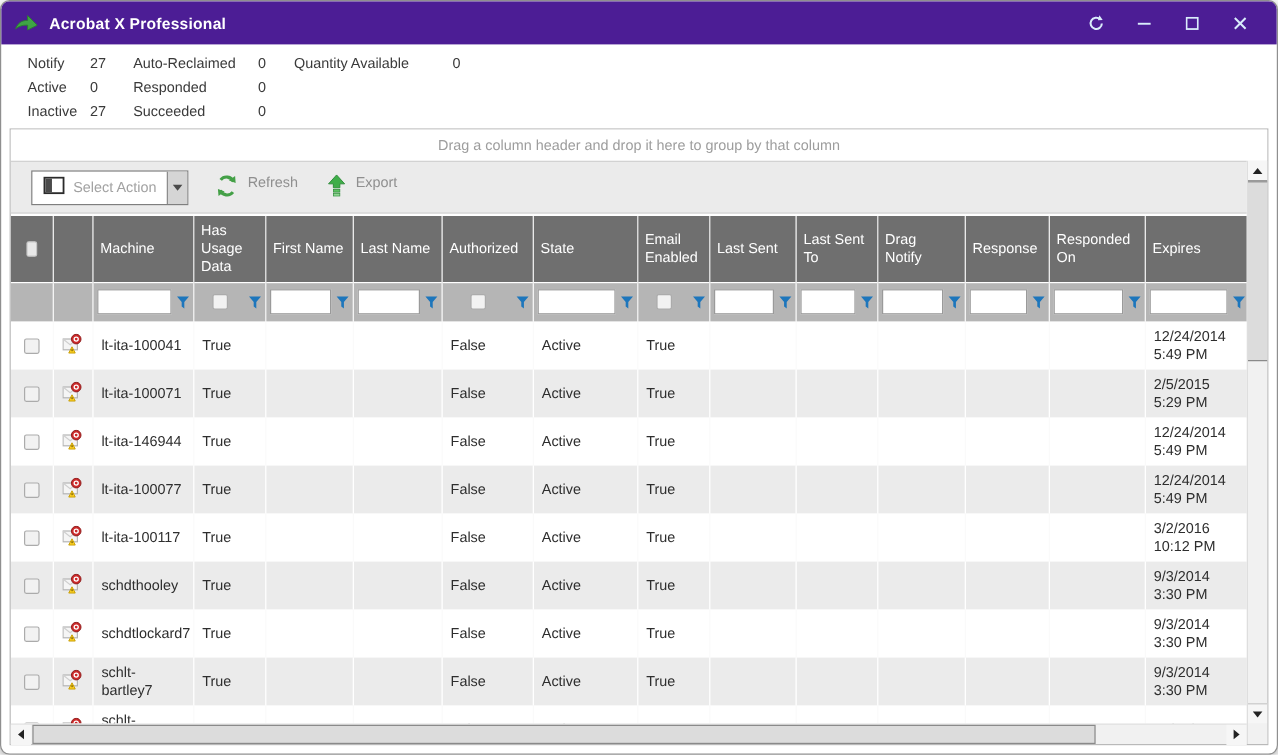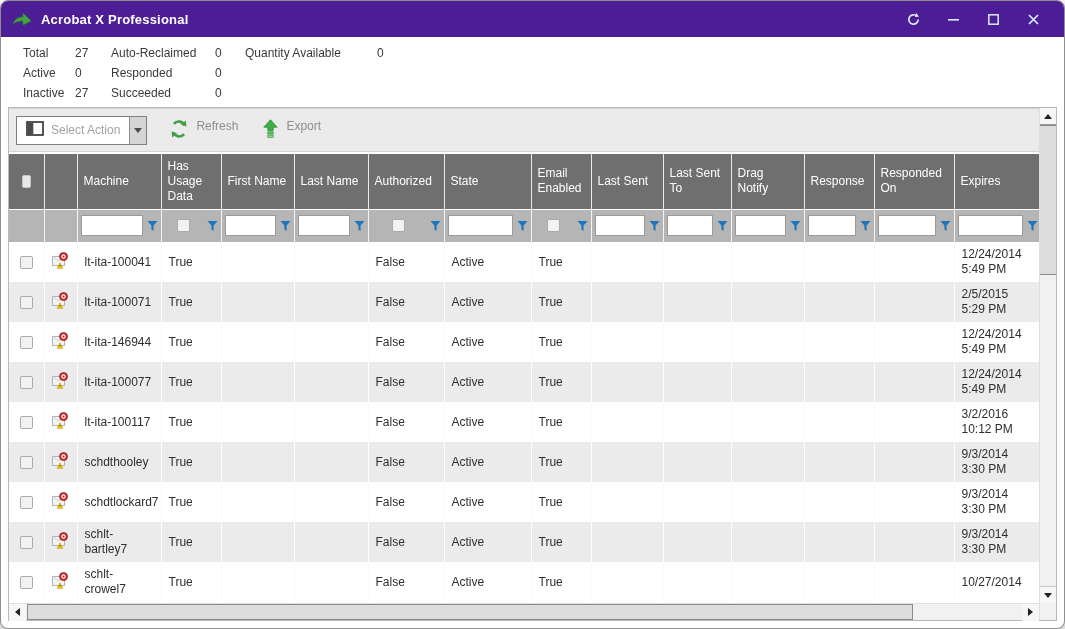--- a/index.html
+++ b/index.html
@@ -27,21 +27,21 @@
 
   
   .bodywrap { flex:1; display:flex; flex-direction:column; padding:0 7px 7px; min-height:0; }
   .grid-frame { flex:1; border:1px solid #b9b9b9; display:flex; flex-direction:column; min-height:0; background:#fff; }
   .group-bar { height:26px; flex:0 0 auto; display:flex; align-items:center; justify-content:center; font-size:12px; color:#9d9d9d; background:#fff; }
 
   .grid-body { flex:1; display:flex; min-height:0; }
   .grid-main { flex:1; display:flex; flex-direction:column; min-width:0; }
 
   
-  .toolbar { height:44px; flex:0 0 auto; background:#ebebeb; border-top:1px solid #d2d2d2; border-bottom:1px solid #d2d2d2; margin-bottom:2px; display:flex; align-items:center; padding:0 7px; }
+  .toolbar { height:44px; flex:0 0 auto; background:#ebebeb; border-top:1px solid #d2d2d2; border-bottom:1px solid #d2d2d2; margin-bottom:2px; display:flex; align-items:center; padding:0 17px; }
   .select-action { display:flex; align-items:stretch; height:29px; background:#fff; border:1px solid #7f7f7f; margin-right:22px; cursor:default; }
   .sa-main { display:flex; align-items:center; gap:7px; padding:0 9px; font-size:12px; color:#a2a2a2; }
   .sa-arrow { width:17px; background:#d5d5d5; border-left:1px solid #8d8d8d; display:flex; align-items:center; justify-content:center; }
   .tool-btn { display:flex; align-items:flex-start; gap:7px; font-size:12px; color:#8f8f8f; margin-right:24px; cursor:default; }
 
   
   .table-wrap { flex:1; overflow:hidden; min-height:0; }
   table.grid { border-collapse:collapse; table-layout:fixed; width:1032px; font-size:12px; }
   tr.hdr th { background:#6f6f6f; color:#fff; font-weight:normal; text-align:left; vertical-align:middle; padding:4px 6px; height:55px; border-right:1px solid rgba(255,255,255,.85); font-size:12px; line-height:15px; }
   tr.hdr th:last-child { border-right:none; }
@@ -111,21 +111,21 @@
       <span class="win-btn">
         <svg width="11" height="11" viewBox="0 0 11 11">
             <path d="M1 1 L10 10 M10 1 L1 10" stroke="#d9ecfb" stroke-width="1.7"></path>
           </svg>
       </span>
     </div>
   </div>
 
   <div class="stats">
     <div class="stats-grid">
-        <span class="stat-label">Total</span>
+        <span class="stat-label">Notify</span>
         <span class="stat-value">27</span>
         <span class="stat-label">Auto-Reclaimed</span>
         <span class="stat-value">0</span>
         <span class="stat-label">Quantity Available</span>
         <span class="stat-value">0</span>
         <span class="stat-label">Active</span>
         <span class="stat-value">0</span>
         <span class="stat-label">Responded</span>
         <span class="stat-value">0</span>
         <span class="stat-label"></span>
@@ -135,20 +135,23 @@
         <span class="stat-label">Succeeded</span>
         <span class="stat-value">0</span>
         <span class="stat-label"></span>
         <span class="stat-value"></span>
       </div>
   </div>
 
   <div class="bodywrap">
     <div class="grid-frame">
 
+      <div class="group-bar">
+        <span>Drag a column header and drop it here to group by that column</span>
+      </div>
 
       <div class="grid-body">
         <div class="grid-main">
 
           <div class="toolbar">
             <div class="select-action">
               <span class="sa-main">
                 <span>
                   <svg width="18" height="15" viewBox="0 0 18 15">
                     <rect x="1" y="1" width="16" height="13" fill="#fff" stroke="#2b2b2b" stroke-width="1.6"></rect>

